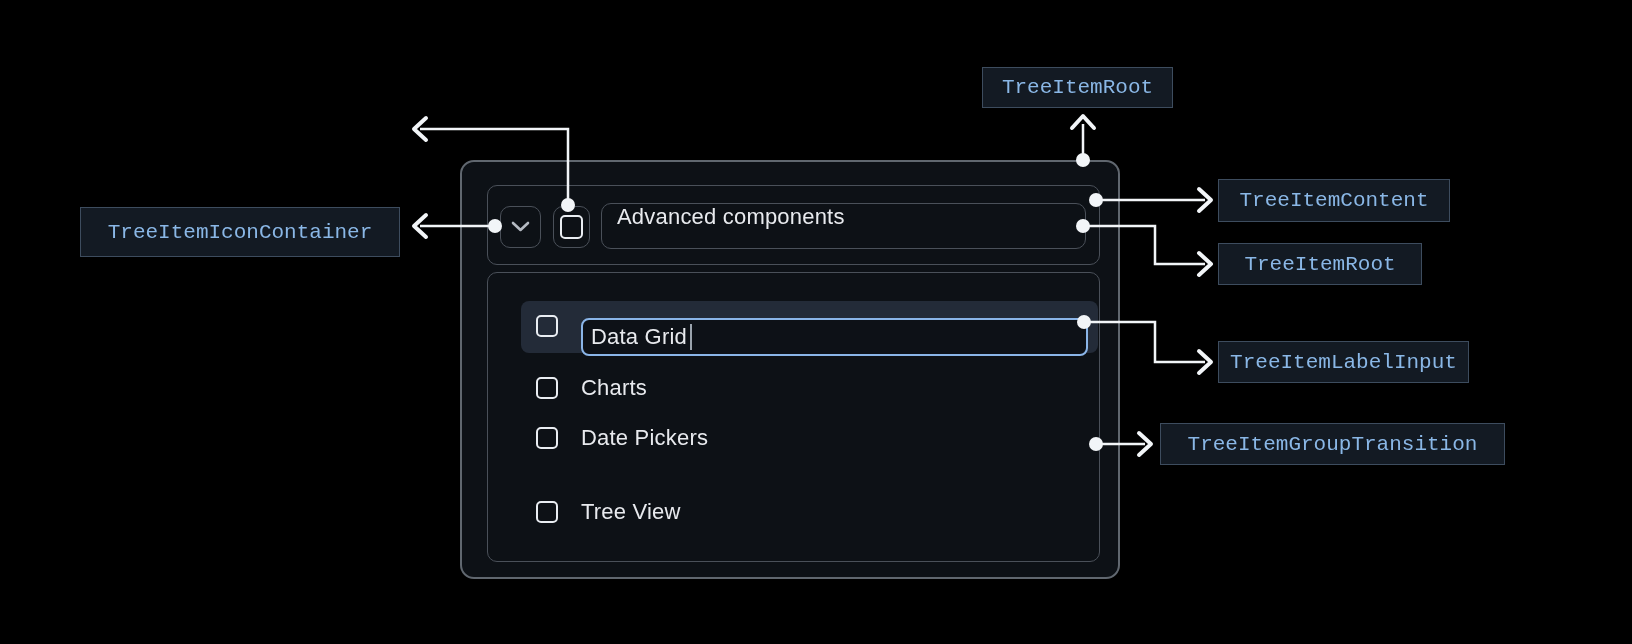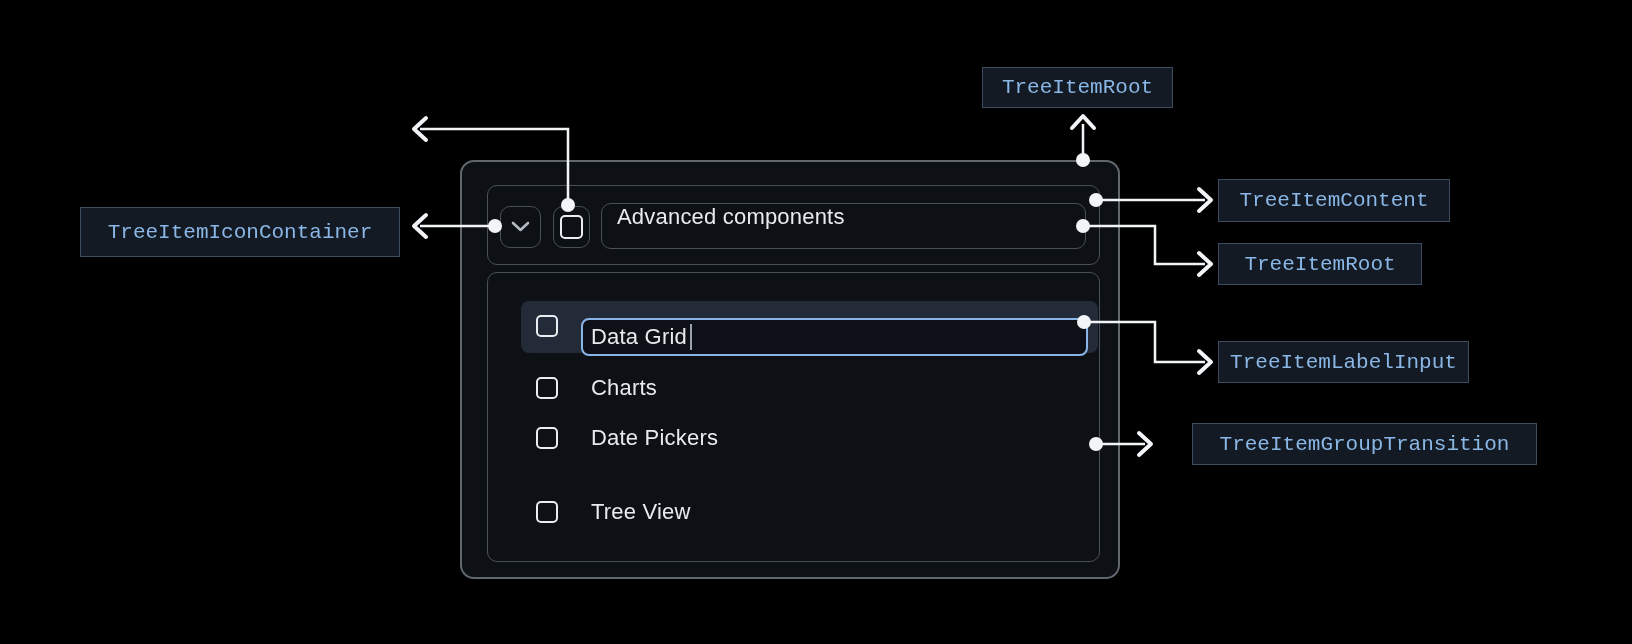--- a/index.html
+++ b/index.html
@@ -72,39 +72,39 @@
     position:absolute;left:60px;top:5px;width:507px;height:38px;
     background:var(--input_bg);border:2px solid var(--input_border);border-radius:8px;
     display:flex;align-items:center;padding-left:8px;
     color:var(--tree_text);font-size:22px;letter-spacing:.2px;margin-top:12px;
   }
   .caret{display:inline-block;width:2px;height:26px;background:var(--caret_color);margin-left:3px;}
   .item-row{
     position:absolute;left:48px;height:24px;display:flex;align-items:center;cursor:pointer;
   }
   .item-row .item-label{
-    margin-left:33px;color:var(--tree_text);font-size:22px;letter-spacing:.2px;
+    margin-left:23px;color:var(--tree_text);font-size:22px;letter-spacing:.2px;
   }
   .item-row-0{top:103px;} .item-row-1{top:153px;} .item-row-2{top:227px;}
 
   
   .pill{
     position:absolute;display:flex;align-items:center;justify-content:center;
     background:var(--annotation_bg);border:1.5px solid var(--annotation_border);border-radius:0;
     color:var(--annotation_text);
     font-family:Liberation Mono, monospace;
     font-size:21px;white-space:nowrap;
   }
   .pill-checkbox{left:153px;top:108px;width:249px;height:42px;}
   .pill-icon-container{left:80px;top:207px;width:320px;height:50px;}
   .pill-root{left:982px;top:67px;width:191px;height:41px;}
   .pill-content{left:1218px;top:179px;width:232px;height:43px;}
   .pill-label{left:1218px;top:243px;width:204px;height:42px;}
   .pill-label-input{left:1218px;top:341px;width:251px;height:42px;}
-  .pill-group-transition{left:1160px;top:423px;width:345px;height:42px;margin-left:32px;}
+  .pill-group-transition{left:1160px;top:423px;width:345px;height:42px;}
 
   
   .overlay{position:absolute;left:0;top:0;width:1632px;height:644px;pointer-events:none;}
   .overlay path.line{stroke:var(--connector);stroke-width:2.5;fill:none;}
   .overlay path.head{stroke:var(--connector);stroke-width:4;fill:none;stroke-linecap:round;stroke-linejoin:round;}
   .overlay circle{fill:var(--connector);}
 </style>
 </head>
 <body>
 

